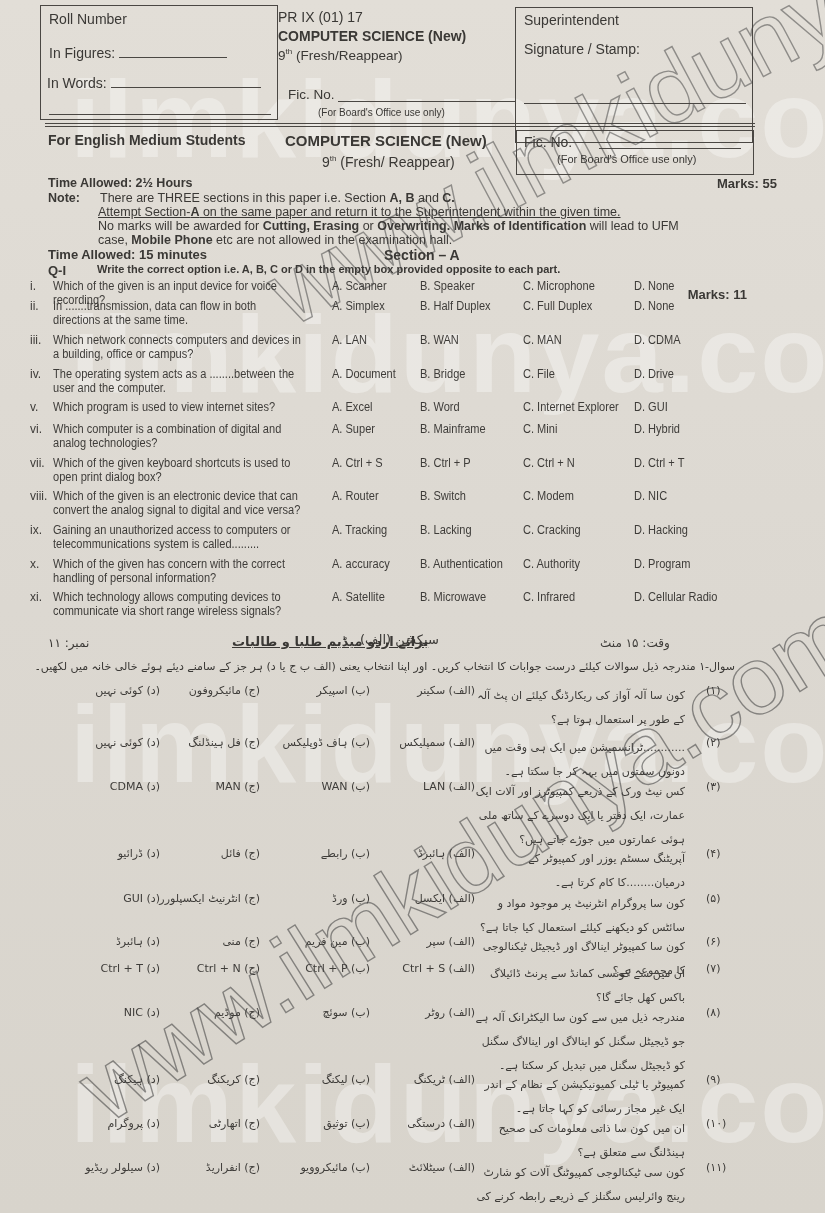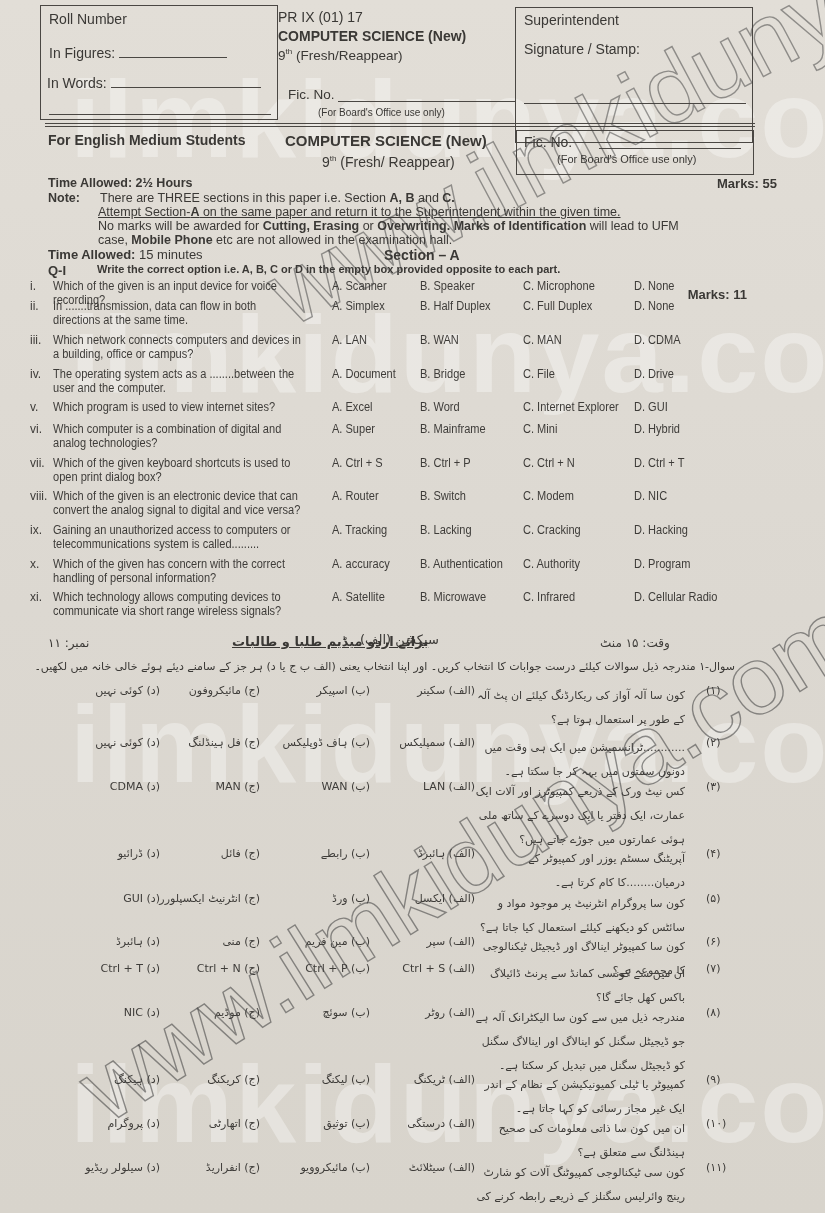--- a/index.html
+++ b/index.html
@@ -58,21 +58,21 @@
   .marks55 { position: absolute; right: 48px; top: 176px; font-size: 13px; font-weight: bold; }
   .time-allowed { position: absolute; left: 48px; top: 176px; font-size: 12.5px; font-weight: bold; }
   .note-lbl { position: absolute; left: 48px; top: 191px; font-size: 12.5px; font-weight: bold; }
   .note-l1 { position: absolute; left: 100px; top: 191px; font-size: 12.5px; }
   .note-l2 { position: absolute; left: 98px; top: 205px; font-size: 12.5px; text-decoration: underline; }
   .note-l3 { position: absolute; left: 98px; top: 219px; font-size: 12.5px; }
   .note-l4 { position: absolute; left: 98px; top: 233px; font-size: 12.5px; }
   b { font-weight: bold; }
 
   .time15 { position: absolute; left: 48px; top: 247px; font-size: 13px; font-weight: bold; }
-  .time15 span { font-weight: normal; }
+  .time15 span { font-weight: bold; }
   .sectionA { position: absolute; left: 384px; top: 247px; font-size: 14px; font-weight: bold; }
   .marks11 { position: absolute; right: 78px; top: 247px; font-size: 13px; font-weight: bold; margin-top: 40px; }
   .qi-num { position: absolute; left: 48px; top: 263px; font-size: 13px; font-weight: bold; }
   .qi-text { position: absolute; left: 97px; top: 263px; font-size: 11px; font-weight: bold; }
 
   
   .mcq { position: absolute; left: 0; width: 825px; font-size: 12px; color: #3e3c39; font-family: "Liberation Sans", sans-serif; }
   .mcq .num { position: absolute; left: 30px; top: 0; }
   .mcq .q { position: absolute; left: 53px; top: 0; width: 275px; line-height: 14px; transform: scaleX(0.92); transform-origin: left top; }
   .mcq .opt { position: absolute; top: 0; white-space: nowrap; transform: scaleX(0.92); transform-origin: left top; }

